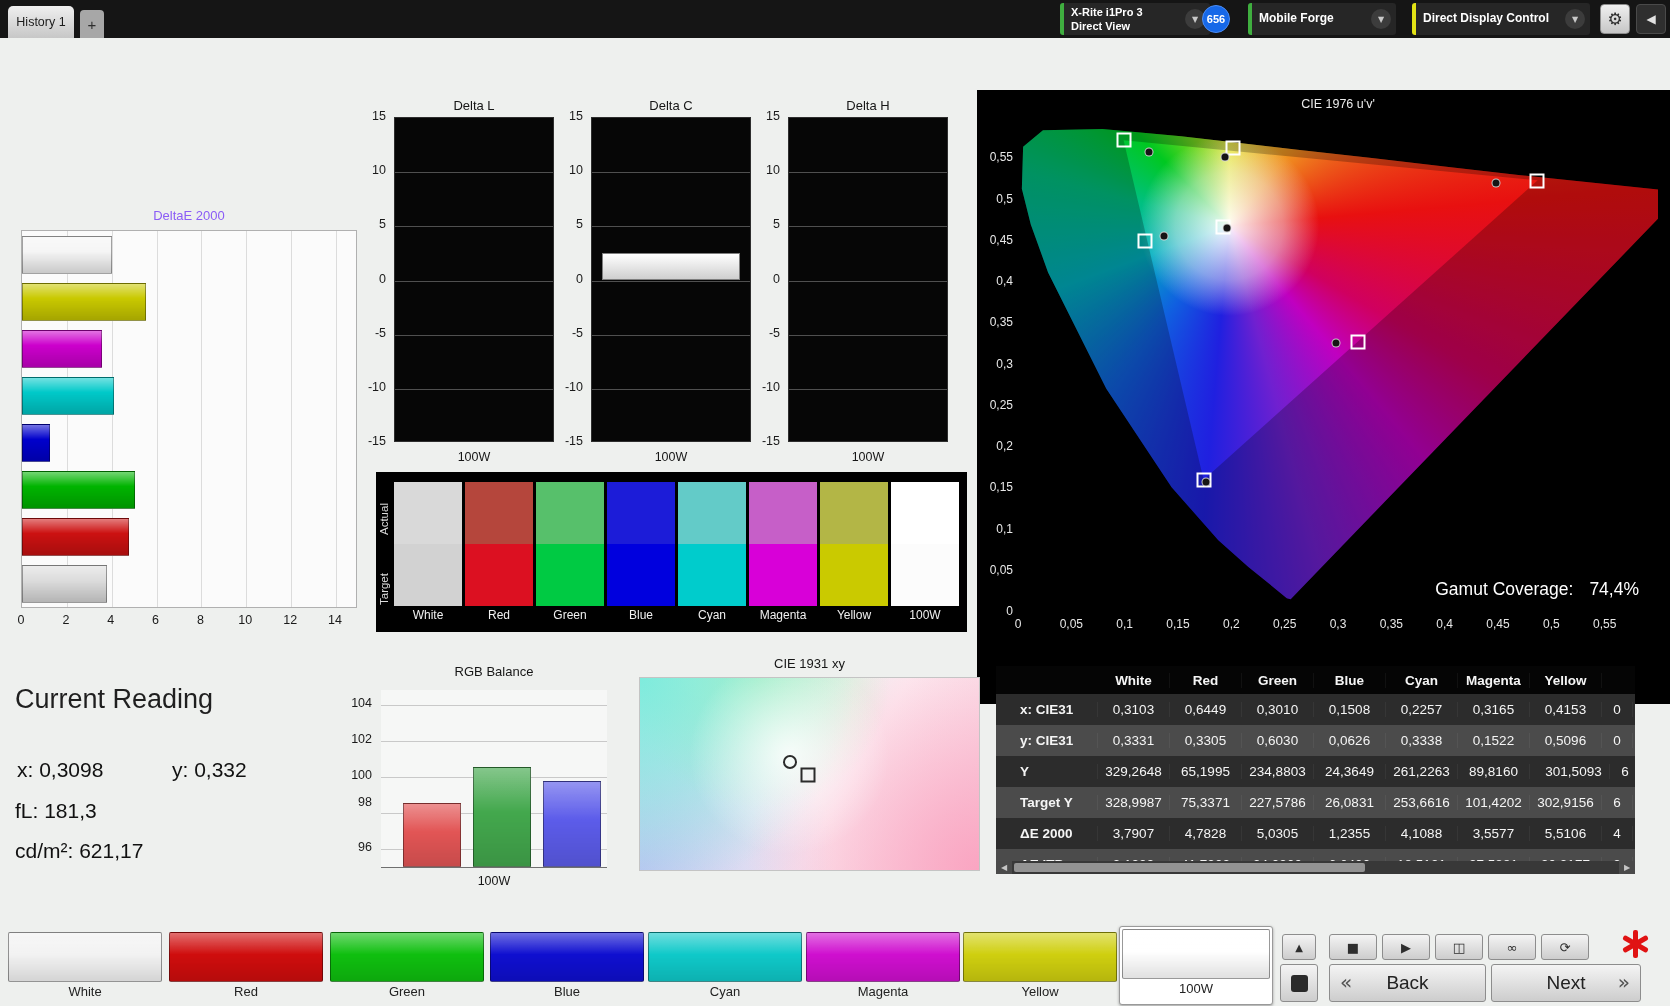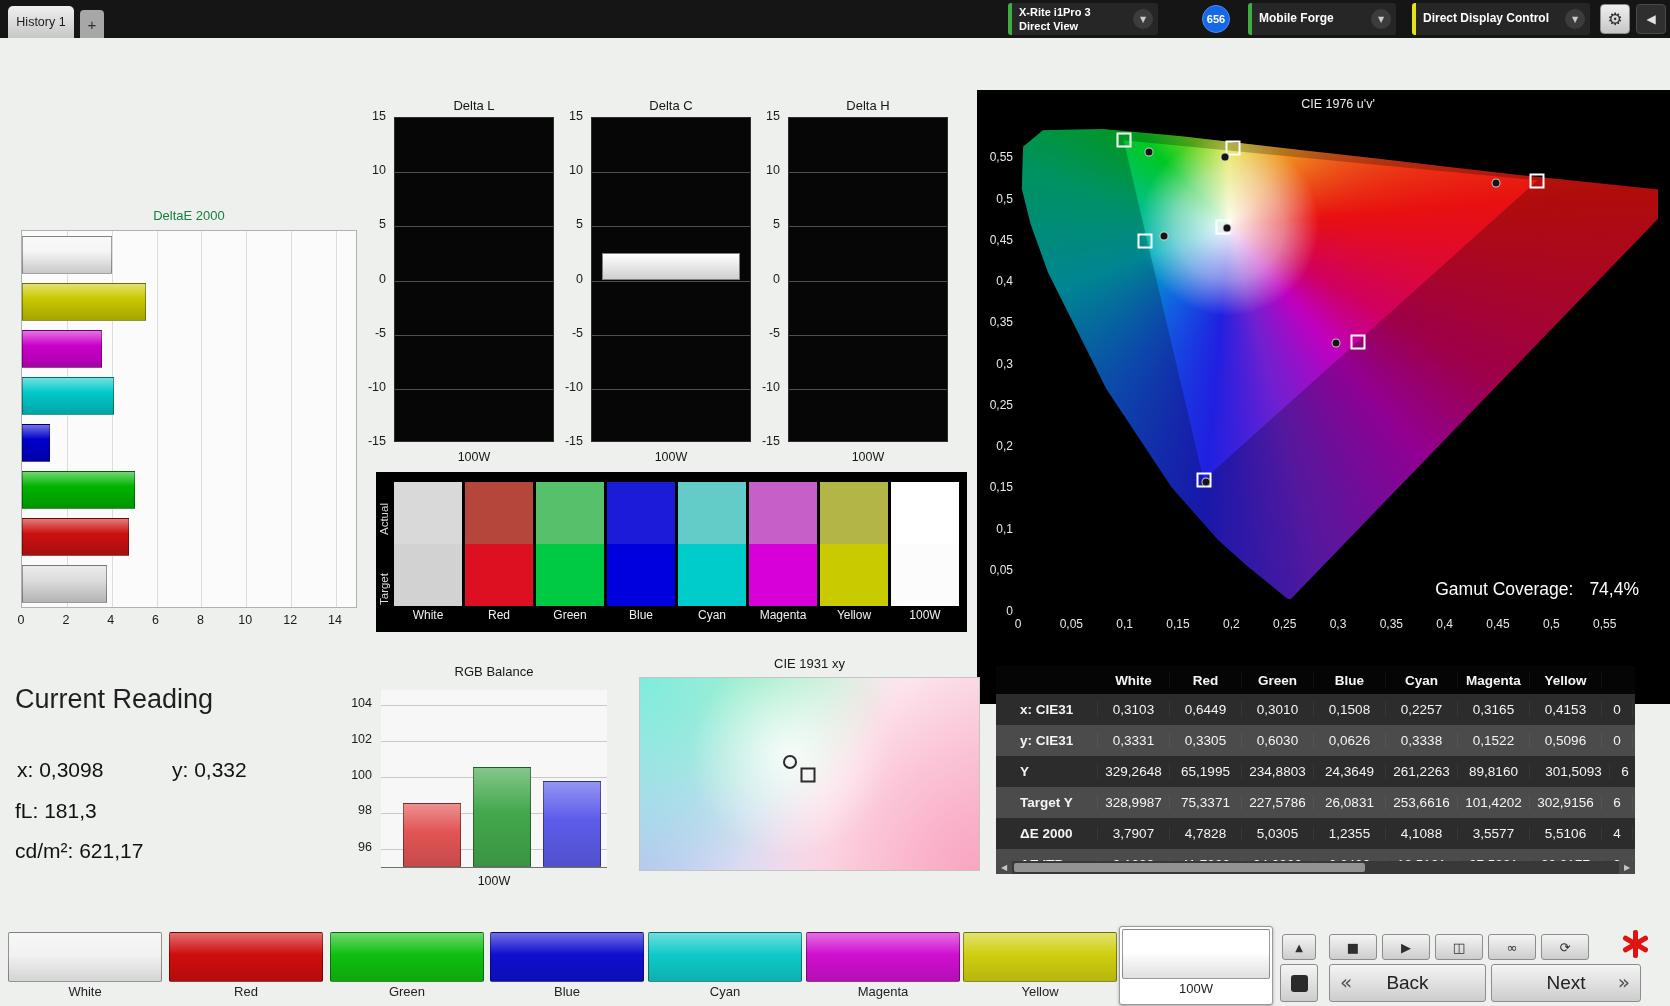--- a/index.html
+++ b/index.html
@@ -5,35 +5,35 @@
   html,body{margin:0;padding:0;background:#9a9a9a;}
   body{font-family:"Liberation Sans",sans-serif;}
   .screen{position:relative;width:1670px;height:1006px;background:#eef0ee;overflow:hidden;}
   .icon{font-family:"DejaVu Sans",sans-serif;}
 
   
   #topbar{position:absolute;left:0;top:0;width:1670px;height:38px;background:#151515;}
   #tab-history{position:absolute;left:8px;top:6px;width:66px;height:32px;background:linear-gradient(#efefef,#c7c7c7);border-radius:5px 5px 0 0;color:#1c1c1c;font-size:12.5px;display:flex;align-items:center;justify-content:center;}
   #tab-add{position:absolute;left:80px;top:10px;width:24px;height:28px;background:#a7a7a7;border-radius:4px 4px 0 0;color:#2e2e2e;font-size:15px;display:flex;align-items:center;justify-content:center;}
   .dd{position:absolute;background:#262626;border-radius:3px;border-left:4px solid #3fae3f;display:flex;align-items:center;color:#fff;box-sizing:border-box;}
-  #dd-meter{left:1008px;top:3px;width:150px;height:32px;justify-content:space-between;}
+  #dd-meter{left:1060px;top:3px;width:150px;height:32px;justify-content:space-between;}
   #dd-source{left:1248px;top:3px;width:148px;height:32px;}
   #dd-display{left:1412px;top:3px;width:178px;height:32px;border-left-color:#e3e316;}
   .dd-text{flex:1;padding-left:7px;font-size:11px;font-weight:700;line-height:1.3;white-space:nowrap;overflow:hidden;}
   .dd-text.single{font-size:12px;}
   .dd-chev{width:20px;height:20px;border-radius:50%;background:#3c3c3c;margin-right:5px;display:flex;align-items:center;justify-content:center;font-size:8px;color:#c9c9c9;flex:0 0 auto;}
   #badge{position:absolute;left:1202px;top:5px;width:28px;height:28px;border-radius:50%;background:#1668e8;border:1px solid #4d8df2;color:#fff;font-size:11px;font-weight:700;display:flex;align-items:center;justify-content:center;box-sizing:border-box;}
   #gear-btn{position:absolute;left:1600px;top:4px;width:30px;height:30px;background:linear-gradient(#f0f0f0,#c6c6c6);border:1px solid #8d8d8d;border-radius:4px;display:flex;align-items:center;justify-content:center;font-size:17px;color:#2e2e2e;box-sizing:border-box;}
   #collapse-btn{position:absolute;left:1636px;top:4px;width:30px;height:30px;background:#2f2f2f;border:1px solid #4a4a4a;border-radius:4px;display:flex;align-items:center;justify-content:center;font-size:12px;color:#e2e2e2;box-sizing:border-box;}
 
   
   #page-title{position:absolute;left:10px;top:82px;font-size:40px;color:#3b3b3b;letter-spacing:0.5px;}
 
   
-  #deltae-title{position:absolute;left:21px;top:208px;width:336px;text-align:center;font-size:13px;color:#15803d;}
+  #deltae-title{position:absolute;left:21px;top:208px;width:336px;text-align:center;font-size:13px;color:#8b5cf6;}
   #deltae-plot{position:absolute;left:21px;top:230px;width:336px;height:378px;background:#fbfbfb;border:1px solid #b0b0b0;box-sizing:border-box;overflow:hidden;}
   .vline{position:absolute;top:0;bottom:0;width:1px;background:#dcdcdc;}
   .deltae-bars{position:absolute;left:0;top:5px;right:0;}
   .hbar{height:38px;margin-bottom:9px;border:1px solid rgba(0,0,0,.35);box-sizing:border-box;background-image:linear-gradient(180deg,rgba(255,255,255,.45),rgba(255,255,255,0) 40%,rgba(0,0,0,.18));}
   #deltae-xticks{position:absolute;left:0;top:613px;width:400px;height:18px;}
   .axis-label{position:absolute;font-size:12.5px;color:#1a1a1a;}
   .xtick-label{width:30px;text-align:center;}
 
   
   .dtitle{position:absolute;top:98px;width:160px;text-align:center;font-size:13px;color:#161616;}
@@ -385,21 +385,21 @@
       <div class="hline-light" style="top: 122.94px;"></div>
       <div class="hline-light" style="top: 158.94px;"></div>
       <div class="vbar" style="left: 22px; height: 64.08px; background-color: rgb(226, 85, 85);"></div>
       <div class="vbar" style="left: 92px; height: 100.08px; background-color: rgb(67, 168, 77);"></div>
       <div class="vbar" style="left: 162px; height: 85.68px; background-color: rgb(92, 92, 234);"></div>
     </div>
   <div id="rgb-ticks">
       <div class="axis-label" style="top: 5.94px;">104</div>
       <div class="axis-label" style="top: 41.94px;">102</div>
       <div class="axis-label" style="top: 77.94px;">100</div>
-      <div class="axis-label" style="top: 113px;">98</div>
+      <div class="axis-label" style="top: 105px;">98</div>
       <div class="axis-label" style="top: 149.94px;">96</div>
     </div>
   <div id="rgb-xlabel">100W</div>
 
   <div id="cie1931-title">CIE 1931 xy</div>
   <div id="cie1931-box">
       <div class="xy-square" style="left: 49.6%; top: 50.5%;"></div>
       <div class="xy-circle" style="left: 44.3%; top: 43.8%;"></div>
     </div>
 

